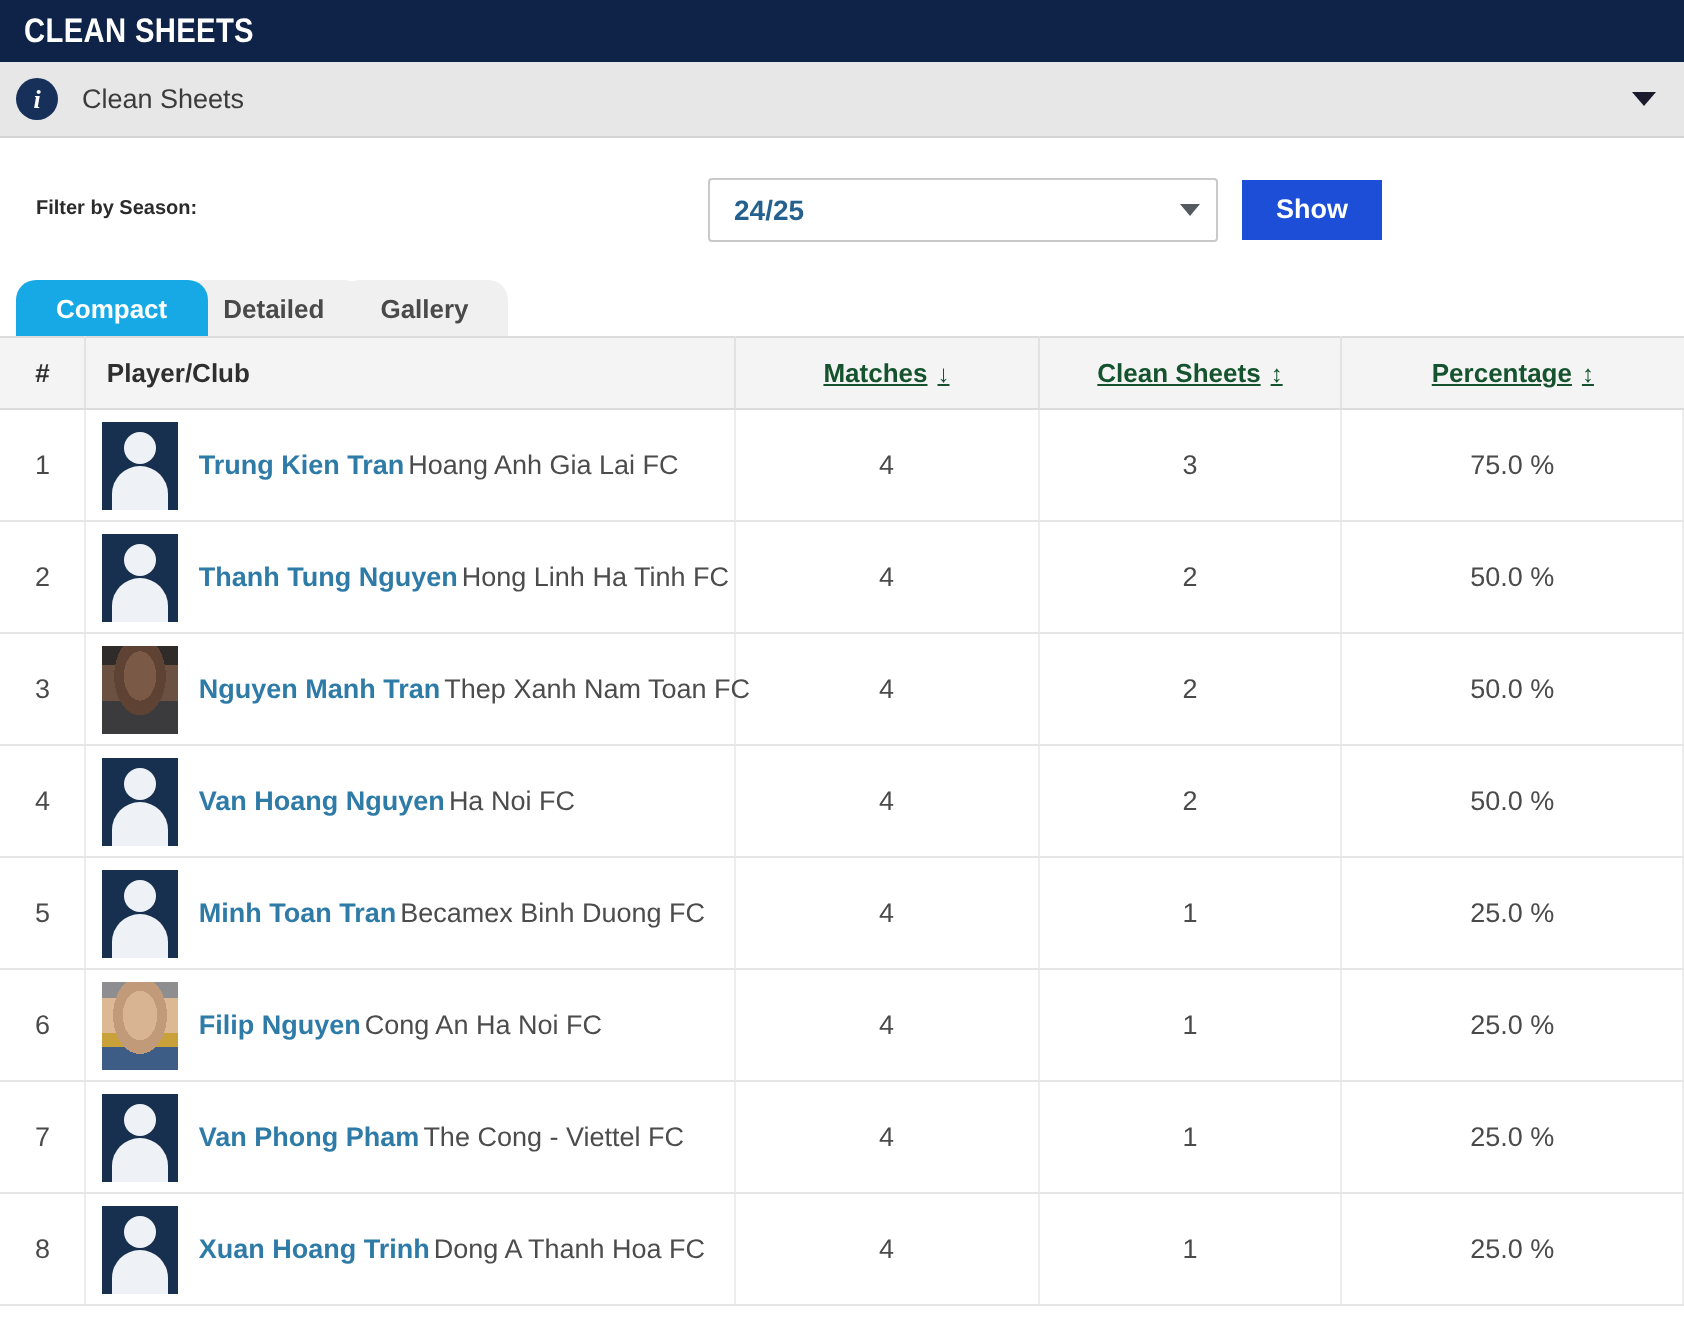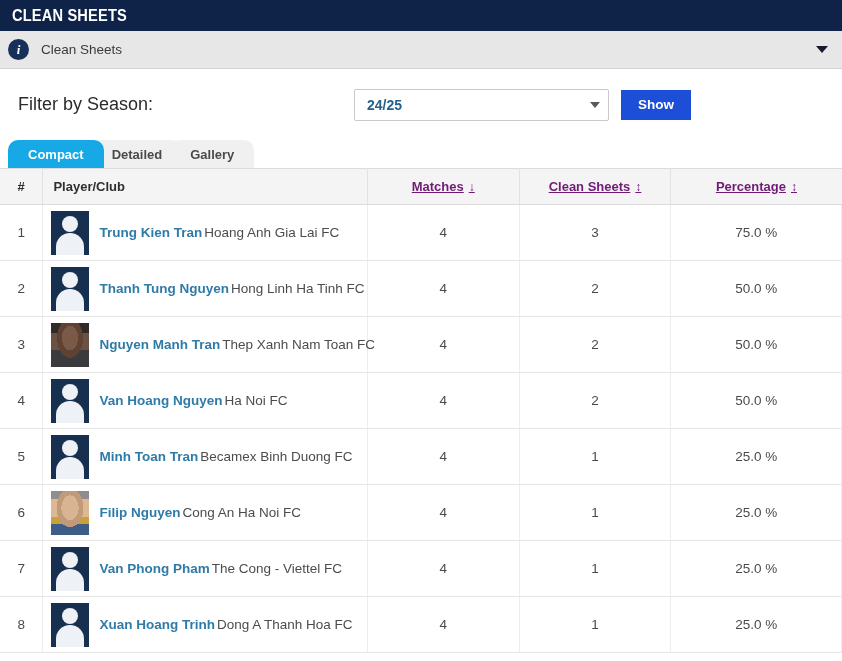--- a/index.html
+++ b/index.html
@@ -72,22 +72,22 @@
 
   
   .filterzone {
     background: #ffffff;
     height: 71px;
     display: flex;
     align-items: center;
     padding: 0 18px;
   }
   .filter-label {
-    font-size: 18px;
-    font-weight: normal;
+    font-size: 10px;
+    font-weight: bold;
     color: #2b2b2b;
     width: 336px;
     flex: 0 0 auto;
   }
   .season-select {
     width: 255px;
     height: 32px;
     border: 1px solid #c9c9c9;
     background: #ffffff;
     border-radius: 2px;
@@ -177,21 +177,21 @@
     color: #2f2f2f;
     padding: 0 10px;
     vertical-align: middle;
   }
   table.grid thead th.c-rank { width: 41px;  text-align: center; padding: 0; }
   table.grid thead th.c-player { width: 310px; text-align: left; }
   table.grid thead th.c-num  { width: 145px; text-align: center; }
   table.grid thead th.c-pct  { width: 163px; text-align: center; border-right: none; margin-top: 36px; }
 
   .sortlink {
-    color: #701a75;
+    color: #14532d;
     text-decoration: underline;
     font-weight: bold;
     font-size: 13px;
     cursor: pointer;
     display: inline-flex;
     align-items: center;
     gap: 5px;
   }
   .sortlink .arw {
     text-decoration: none;

